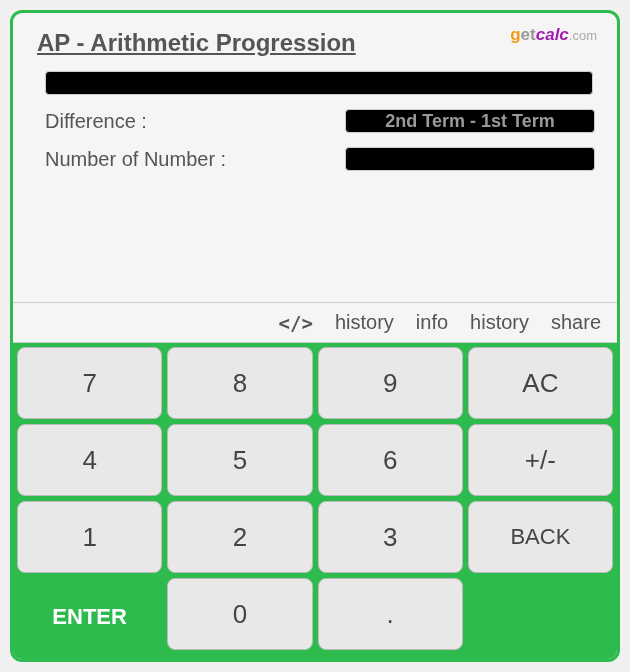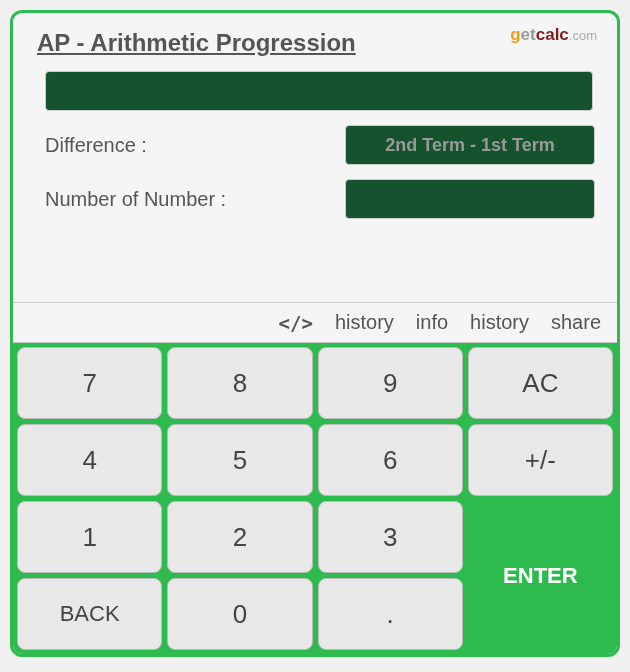--- a/index.html
+++ b/index.html
@@ -35,40 +35,40 @@
   .logo {
     position: absolute;
     top: 12px;
     right: 20px;
     font-size: 17px;
     color: #999;
     font-weight: 500;
   }
   .logo .g { color: #f39c12; font-weight: 700; }
   .logo .et { color: #999; font-weight: 600; }
-  .logo .calc { color: #7f1d1d; font-weight:700; }
+  .logo .calc { color: #a21caf; font-weight:700;font-style:italic; }
   .logo .com { color: #aaa; font-size: 13px; font-weight:400; }
   .form-row {
     display: flex;
     align-items: center;
     margin-bottom: 14px;
     padding-left: 8px;
   }
   .form-label {
     flex: 0 0 300px;
     font-size: 20px;
     color: #555;
     font-weight: 400;
   }
   .form-input {
     flex: 1;
-    height: 40px;
+    height: 24px;
     border: 1px solid #ccc;
     border-radius: 4px;
-    background: #14532d;
+    background: #000000;
     font-size: 18px;
     color: #999;
     text-align: center;
     padding: 0 8px;
     font-family: inherit;
   }
   .form-input::placeholder { color: #999; font-weight:600; }
   .tabs-row {
     display: flex;
     justify-content: flex-end;
@@ -156,20 +156,20 @@
     <div class="key">AC</div>
 
     <div class="key">4</div>
     <div class="key">5</div>
     <div class="key">6</div>
     <div class="key">+/-</div>
 
     <div class="key">1</div>
     <div class="key">2</div>
     <div class="key">3</div>
+    <div class="key back">BACK</div>
+
     <div class="key enter">ENTER</div>
-
-    <div class="key back">BACK</div>
     <div class="key">0</div>
     <div class="key">.</div>
   </div>
 
 </div>
 
 </body></html>

